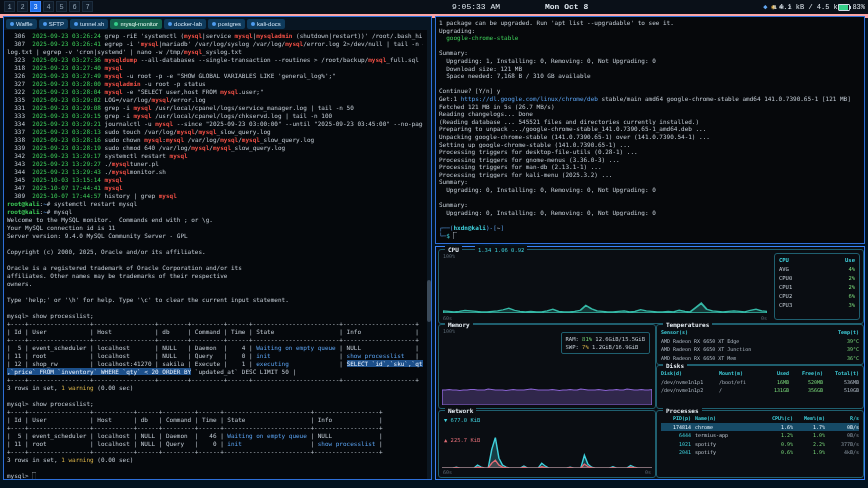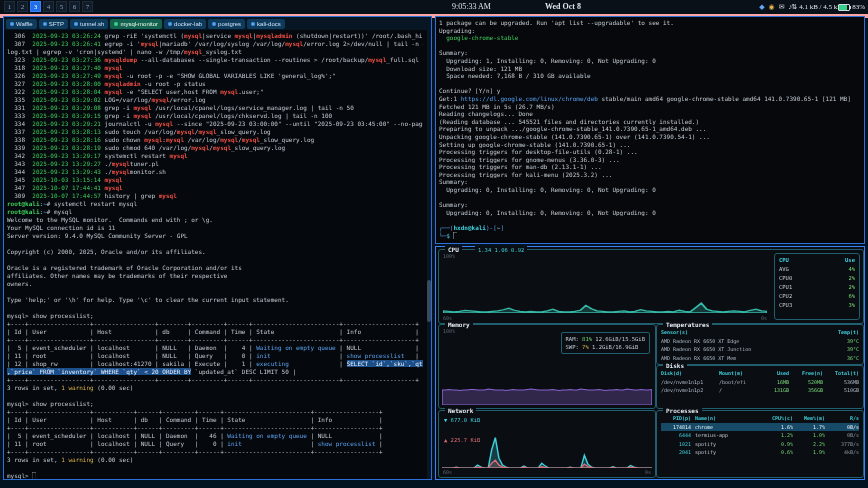--- a/index.html
+++ b/index.html
@@ -1,20 +1,20 @@
 <!DOCTYPE html>
 <html><head>
 <meta charset="utf-8">
 <style>
   html,body{margin:0;padding:0;background:#000;}
   .screen{position:relative;width:868px;height:488px;background:#031320;overflow:hidden;
           font-family:"DejaVu Sans Mono",monospace;}
   
   .topbar{position:absolute;left:0;top:0;width:868px;height:14px;background:#0a1018;
-          border-bottom:4px solid #fca5a5;font-family:Liberation Serif, serif;color:#dfe7ee;}
+          border-bottom:4px solid #fca5a5;font-family:Liberation Mono, monospace;color:#dfe7ee;}
   .wsgroup{position:absolute;left:4px;top:1px;display:flex;gap:2px;}
   .ws{width:11px;height:11px;line-height:11px;text-align:center;font-size:7px;color:#8fa2b3;
       background:#101c2a;border:1px solid #1c2c3d;box-sizing:border-box;cursor:default;}
   .ws.active{background:#1f6feb;color:#fff;border-color:#3b82f6;}
   .clock{position:absolute;left:452px;top:0;height:14px;line-height:14px;font-size:8px;}
   .date{position:absolute;left:545px;top:0;height:14px;line-height:14px;font-size:8px;font-weight:bold;}
   .tray{position:absolute;right:76px;top:0;height:14px;display:flex;align-items:center;gap:4px;}
   .tray-ic{font-size:7px;line-height:14px;}
   .netlabel{position:absolute;right:26px;top:0;height:14px;line-height:14px;font-size:7px;display:flex;gap:2px;}
   .battery{position:absolute;right:3px;top:0;height:14px;display:flex;align-items:center;gap:2px;font-size:7px;}
@@ -104,21 +104,21 @@
     <div class="wsgroup">
         <div class="ws">1</div>
         <div class="ws">2</div>
         <div class="ws active">3</div>
         <div class="ws">4</div>
         <div class="ws">5</div>
         <div class="ws">6</div>
         <div class="ws">7</div>
       </div>
     <div class="clock">9:05:33 AM</div>
-    <div class="date">Wed Oct 8</div>
+    <div class="date">Mon Oct 8</div>
     <div class="tray">
         <span class="tray-ic" style="color: rgb(99, 167, 242);">◆</span>
         <span class="tray-ic" style="color: rgb(232, 182, 76);">◉</span>
         <span class="tray-ic" style="color: rgb(215, 222, 230);">✉</span>
         <span class="tray-ic" style="color: rgb(215, 222, 230);">♪</span>
       </div>
     <div class="netlabel">
       <span>⇅</span>
       <span>4.1 kB / 4.5 kB</span>
     </div>

